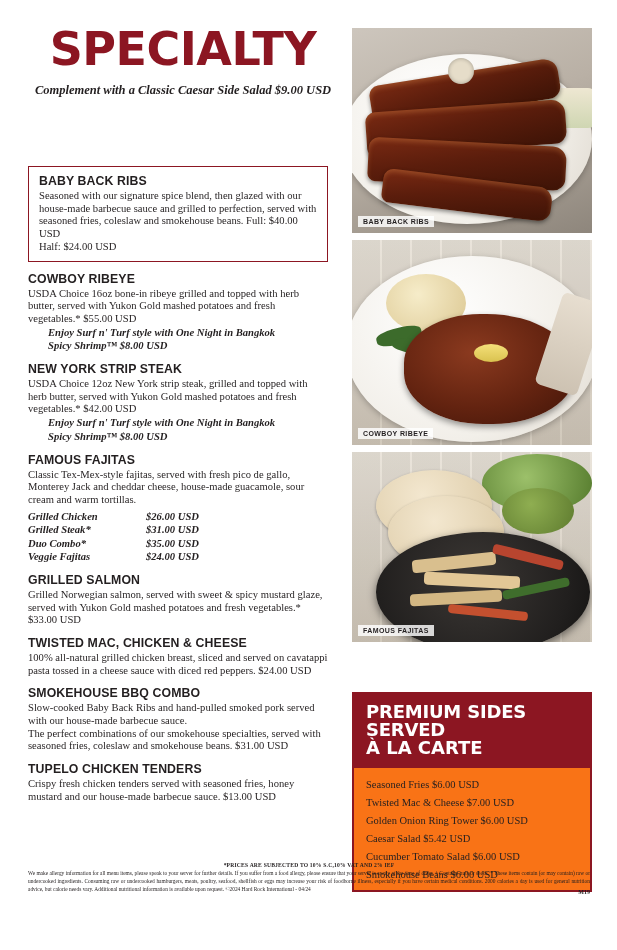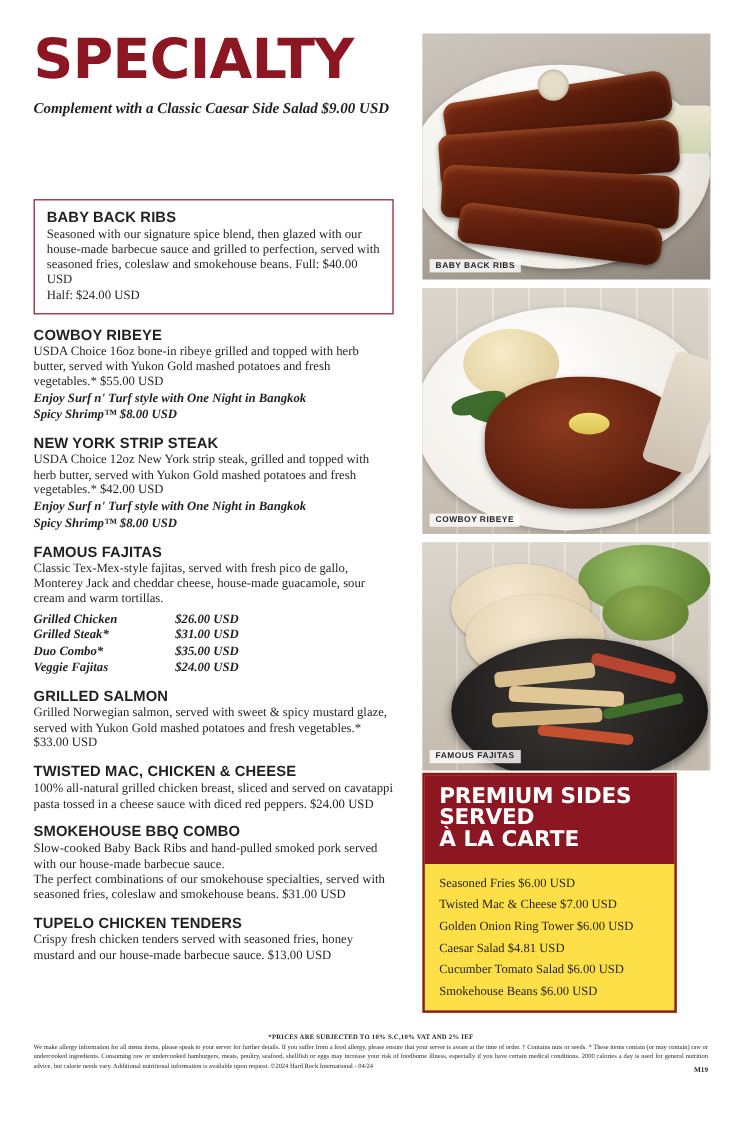--- a/index.html
+++ b/index.html
@@ -18,20 +18,21 @@
     position: relative;
     width: 617px; height: 950px;
     padding: 24px 22px 0 22px;
   }
 
   
   .title-block {
     position: absolute;
     left: 28px; top: 28px;
     width: 310px;
+    text-align: center;
   }
   .title {
     font-family: "DejaVu Sans", sans-serif;
     font-weight: bold;
     font-size: 46px;
     line-height: 0.93;
     letter-spacing: -0.5px;
     color: #8c1622;
     text-transform: uppercase;
   }
@@ -67,20 +68,21 @@
     line-height: 1.2;
     color: #231f20;
   }
   .surf {
     font-family: "Liberation Serif", serif;
     font-style: italic;
     font-weight: bold;
     font-size: 10.6px;
     line-height: 1.2;
     margin-top: 1px;
+    margin-left: 20px;
   }
 
   
   .boxed {
     border: 1.6px solid #8c1622;
     padding: 7px 9px 7px 10px;
     margin-bottom: 10px;
   }
 
   
@@ -114,24 +116,24 @@
     letter-spacing: .4px;
     padding: 2px 5px;
   }
   #photo1 { left: 352px; top: 28px; width: 240px; height: 205px; }
   #photo2 { left: 352px; top: 240px; width: 240px; height: 205px; }
   #photo3 { left: 352px; top: 452px; width: 240px; height: 190px; }
 
   
   .sides-box {
     position: absolute;
-    left: 352px; top: 644px;
-    width: 212px; height: 200px;
+    left: 352px; top: 692px;
+    width: 240px; height: 200px;
     border: 2px solid #8c1622;
-    background: #fde047;
+    background: #f97316;
   }
   .sides-head {
     background: #8c1622;
     color: #fff;
     padding: 9px 10px 10px 12px;
   }
   .sides-head .h1 {
     font-family: "DejaVu Sans", sans-serif;
     font-weight: bold;
     font-size: 18px;
@@ -386,21 +388,21 @@
 
   <div class="sides-box">
     <div class="sides-head">
       <div class="h1">PREMIUM SIDES SERVED</div>
       <div class="h2">À LA CARTE</div>
     </div>
     <div class="sides-list">
       <div>Seasoned Fries $6.00 USD</div>
       <div>Twisted Mac &amp; Cheese $7.00 USD</div>
       <div>Golden Onion Ring Tower $6.00 USD</div>
-      <div>Caesar Salad $4.81 USD</div>
+      <div>Caesar Salad $5.42 USD</div>
       <div>Cucumber Tomato Salad $6.00 USD</div>
       <div>Smokehouse Beans $6.00 USD</div>
     </div>
   </div>
 
   <div class="footer">
     <div class="footer-title">*PRICES ARE SUBJECTED TO 10% S.C,10% VAT AND 2% IEF</div>
     <div class="footer-text">We make allergy information for all menu items, please speak to your server for further details. If you suffer from a food allergy, please ensure that your server is aware at the time of order. † Contains nuts or seeds. * These items contain (or may contain) raw or undercooked ingredients. Consuming raw or undercooked hamburgers, meats, poultry, seafood, shellfish or eggs may increase your risk of foodborne illness, especially if you have certain medical conditions. 2000 calories a day is used for general nutrition advice, but calorie needs vary. Additional nutritional information is available upon request. ©2024 Hard Rock International - 04/24</div>
     <div class="footer-code">M19</div>
   </div>

